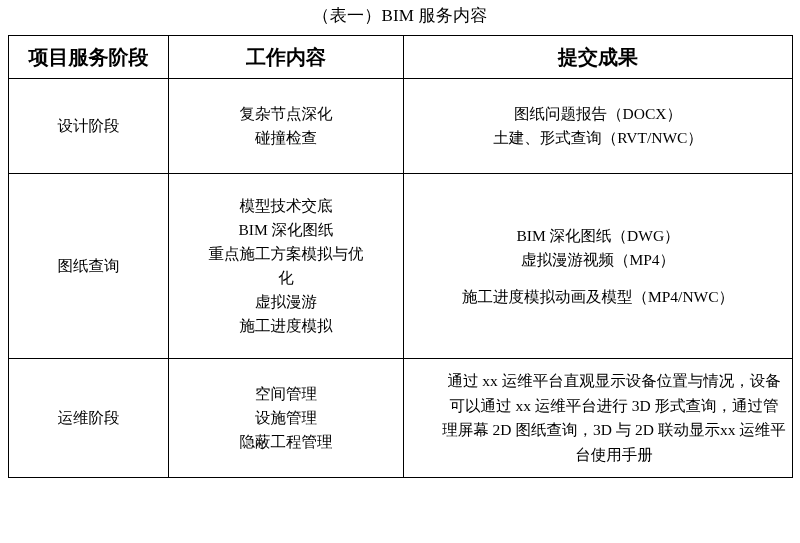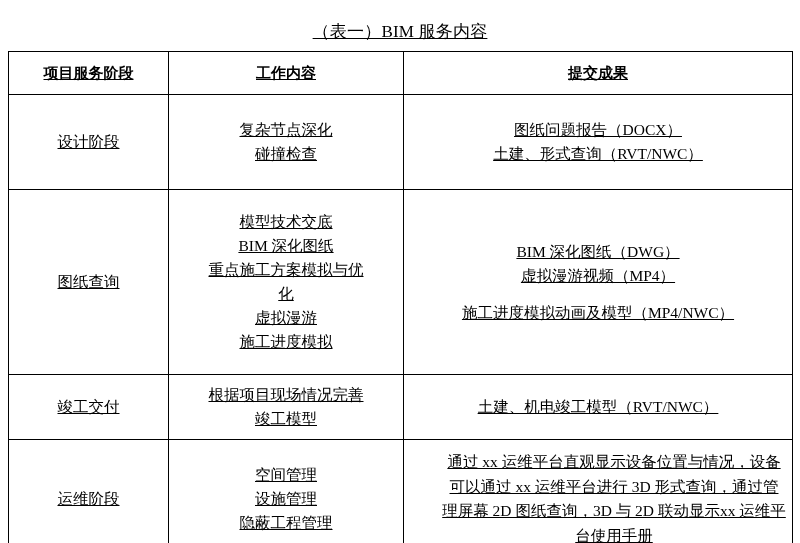--- a/index.html
+++ b/index.html
@@ -12,22 +12,21 @@
     height: 543px;
     font-family: "Liberation Serif", "DejaVu Serif", serif;
     color: #000000;
     overflow: hidden;
   }
   .page {
     width: 800px;
     height: 512px;
     position: relative;
     box-sizing: border-box;
-    padding: 16px 8px;
-    text-decoration: underline;
+    padding: 0 8px;
   }
   .doc-title {
     text-align: center;
     font-size: 17px;
     line-height: 1.2;
     padding-top: 6px;
     padding-bottom: 9px;
     letter-spacing: 0.2px;
   }
   table.bim-table {
@@ -39,21 +38,21 @@
     border: 1px solid #000000;
     vertical-align: middle;
     text-align: center;
     padding: 4px 6px;
     font-size: 15.5px;
     line-height: 1.55;
     font-weight: normal;
   }
   table.bim-table th {
     font-weight: bold;
-    font-size: 15px;
+    font-size: 20px;
     height: 34px;
     margin-left: 48px;
   }
   col.c1 { width: 160px; }
   col.c2 { width: 235px; }
   col.c3 { width: 389px; }
 
   .cell-lines > div {
     white-space: nowrap;
   }
@@ -123,34 +122,20 @@
         </td>
         <td>
           <div class="cell-lines">
             <div>BIM 深化图纸（DWG）</div>
             <div>虚拟漫游视频（MP4）</div>
             <div class="tight">施工进度模拟动画及模型（MP4/NWC）</div>
           </div>
         </td>
       </tr>
 
-      <tr class="row-completion">
-        <td class="stage-cell">竣工交付</td>
-        <td>
-          <div class="cell-lines">
-            <div>根据项目现场情况完善</div>
-            <div>竣工模型</div>
-          </div>
-        </td>
-        <td>
-          <div class="cell-lines">
-            <div>土建、机电竣工模型（RVT/NWC）</div>
-          </div>
-        </td>
-      </tr>
 
       <tr class="row-om">
         <td class="stage-cell">运维阶段</td>
         <td>
           <div class="cell-lines">
             <div>空间管理</div>
             <div>设施管理</div>
             <div>隐蔽工程管理</div>
           </div>
         </td>

